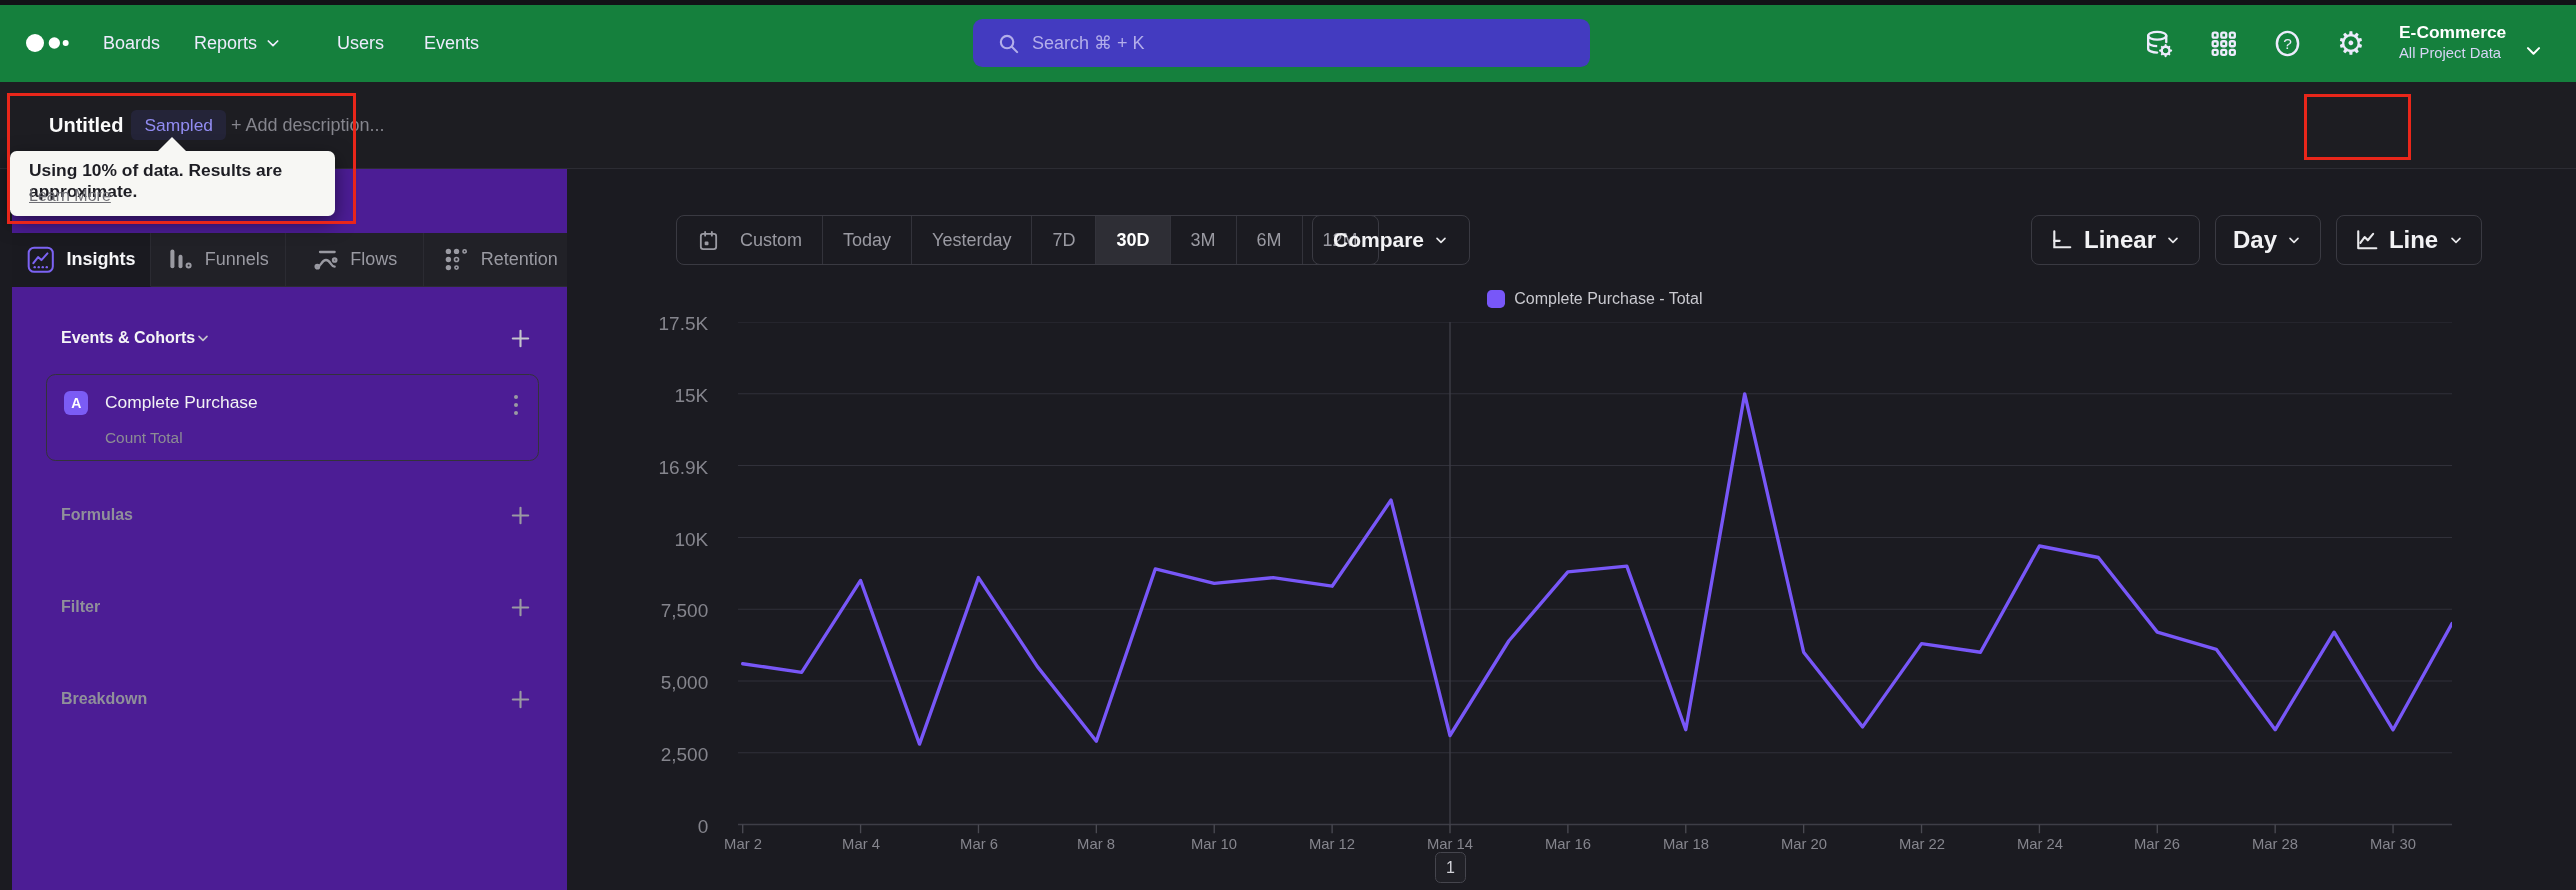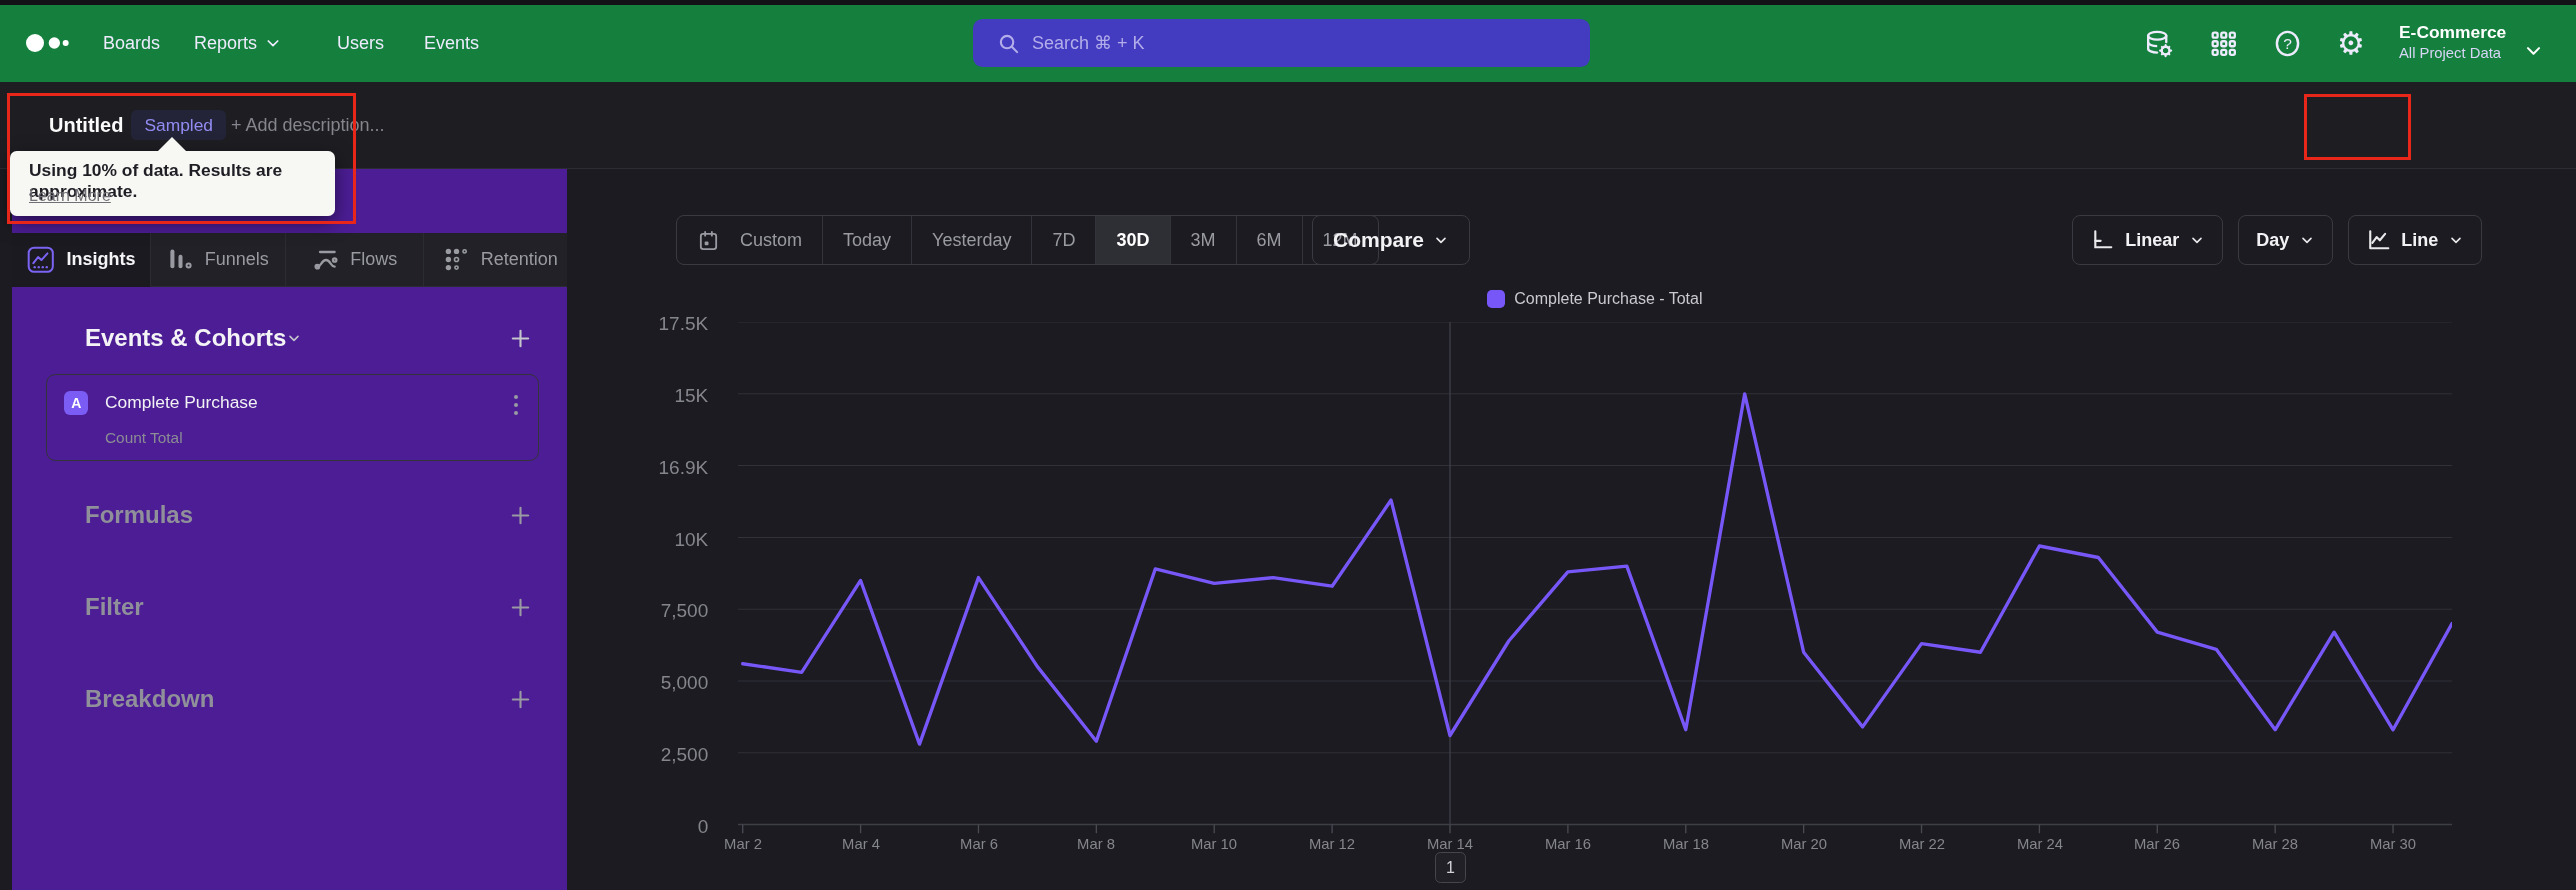--- a/index.html
+++ b/index.html
@@ -60,21 +60,21 @@
   
   #sidebar { position:absolute; left:12px; top:169px; width:567px; bottom:0; background:#4c1d95;
              border-right:1.3px solid #2a2a31; }
   #tabrow { position:absolute; left:0; top:64px; width:566px; height:54px; display:flex; }
   .tab { display:flex; align-items:center; justify-content:center; gap:10.7px; background:#212127;
          border-bottom:1.3px solid #2b2b32; border-right:1.3px solid #2b2b32; color:#9a9aa2;
          font-size:18px; cursor:pointer; }
   .tab.active { background:#1a1a20; border-bottom-color:transparent; color:#f5f5f7; font-weight:700; }
   .siderow { position:absolute; left:0; width:566px; height:38px; display:flex; align-items:center;
              justify-content:space-between; padding:0 44px 0 49px; }
-  .siderow .lbl { display:flex; align-items:center; gap:0; font-size:24px; font-weight:700; color:#90909a;margin-left:24px; }
+  .siderow .lbl { display:flex; align-items:center; gap:0; font-size:16px; font-weight:700; color:#90909a; }
   .siderow .lbl.bright { color:#f4f4f6; }
   .plus-btn { width:27px; height:27px; display:flex; align-items:center; justify-content:center;
               cursor:pointer; color:#9a9aa2; }
   #event-card { position:absolute; left:34px; top:205px; width:493px; height:87px;
                 border:1.3px solid #33333a; border-radius:9.4px; cursor:pointer; }
   #event-card .badge { position:absolute; left:17.4px; top:16px; width:24px; height:24px; background:#7b5cf5;
                        border-radius:6px; display:flex; align-items:center; justify-content:center;
                        color:#fff; font-size:14px; font-weight:600; }
   #event-card .ename { position:absolute; left:58px; top:17.4px; color:#f2f2f4; font-size:17.4px; }
   #event-card .emetric { position:absolute; left:58px; top:54px; color:#8c8c94; font-size:15.4px; }
@@ -88,21 +88,21 @@
             border:1.3px solid #3a3a42; border-radius:8px; overflow:hidden; }
   .seg { display:flex; align-items:center; gap:20px; padding:0 20px; color:#9a9aa2; font-size:18px;
          border-right:1.3px solid #33333b; cursor:pointer; white-space:nowrap; }
   .seg:last-child { border-right:none; }
   .seg.active { background:#2e2e35; color:#ffffff; font-weight:700; }
   #compare-btn { position:absolute; left:745px; top:46px; height:50px; padding:0 20px;
                  border:1.3px solid #3a3a42; border-radius:8px; display:flex; align-items:center; gap:9.4px;
                  color:#f2f2f4; font-size:21px; font-weight:600; cursor:pointer; background:transparent; }
   #rightctls { position:absolute; right:94px; top:46px; display:flex; gap:14.8px; }
   .ctl-btn { height:50px; padding:0 17.4px; border:1.3px solid #3a3a42; border-radius:8px; display:flex;
-             align-items:center; gap:9.4px; color:#f2f2f4; font-size:18px; font-weight:600;
+             align-items:center; gap:9.4px; color:#f2f2f4; font-size:24px; font-weight:600;
              cursor:pointer; background:transparent; }
   #legend { position:absolute; left:171px; top:121px; width:1714px; display:flex; align-items:center;
             justify-content:center; gap:9.4px; cursor:pointer; }
   #legend .swatch { width:17.4px; height:17.4px; border-radius:4.7px; }
   #legend .ltext { color:#c9c9cf; font-size:16px; }
   #ylabels { position:absolute; left:0; top:153px; width:156px; height:517px; }
   #ylabels div { position:absolute; right:14.8px; color:#85858d; font-size:19px; }
   #plot { position:absolute; left:171px; top:153px; width:1714px; height:567px; }
   .xlab { position:absolute; width:74px; text-align:center; color:#85858d; font-size:14.8px; top:514px; }
   #pagebox { position:absolute; top:530px; width:31px; height:31px; border:1.3px solid #45454d;

